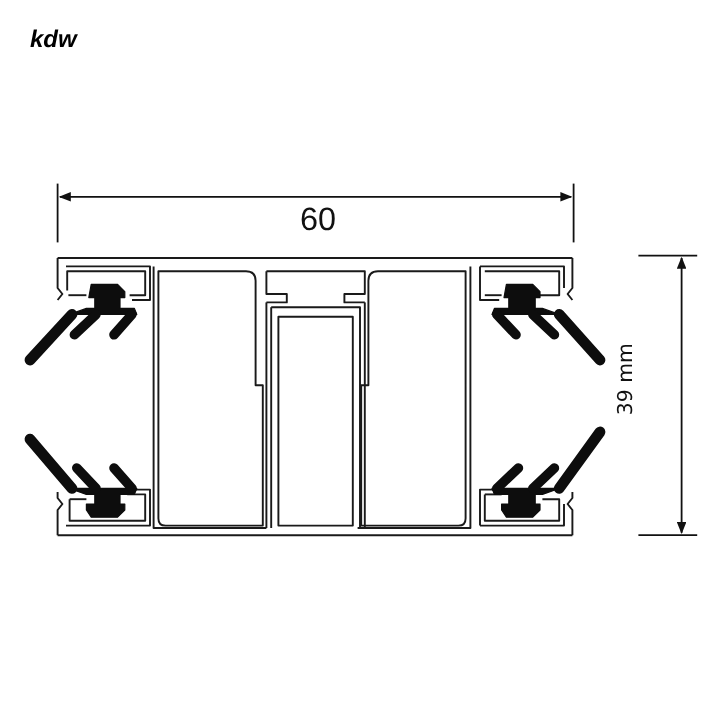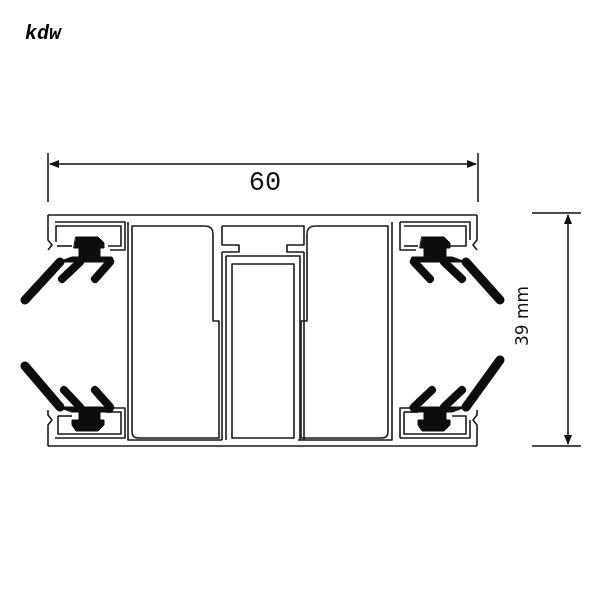--- a/index.html
+++ b/index.html
@@ -1,18 +1,18 @@
 <!DOCTYPE html>
 <html><head>
 <meta charset="utf-8">
 <style>
   html, body { margin: 0; padding: 0; background: #ffffff; }
   body { width: 600px; height: 600px; position: relative; overflow: hidden; font-family: "DejaVu Sans", sans-serif; }
-  .brand { position: absolute; left: 25px; top: 22px; font-family: Liberation Mono, monospace; font-weight: bold; font-style: italic; font-size: 20px; color: #000; }
-  .dim-width { position: absolute; left: 240px; top: 168px; width: 50px; text-align: center; font-family: Liberation Mono, monospace; font-size: 27px; color: #111; }
+  .brand { position: absolute; left: 25px; top: 22px; font-family: Liberation Sans, sans-serif; font-weight: bold; font-style: italic; font-size: 20px; color: #000; }
+  .dim-width { position: absolute; left: 240px; top: 168px; width: 50px; text-align: center; font-family: Liberation Sans, sans-serif; font-size: 27px; color: #111; }
   .dim-height { position: absolute; left: 522px; top: 316px; font-family: "DejaVu Sans", sans-serif; font-size: 17px; color: #111; transform: translate(-50%, -50%) rotate(-90deg); white-space: nowrap; }
   svg { position: absolute; left: 0; top: 0; }
 </style>
 </head>
 <body>
 
 <div class="brand">kdw</div>
 
 <svg width="600" height="600" viewBox="0 0 600 600">
   <defs>

